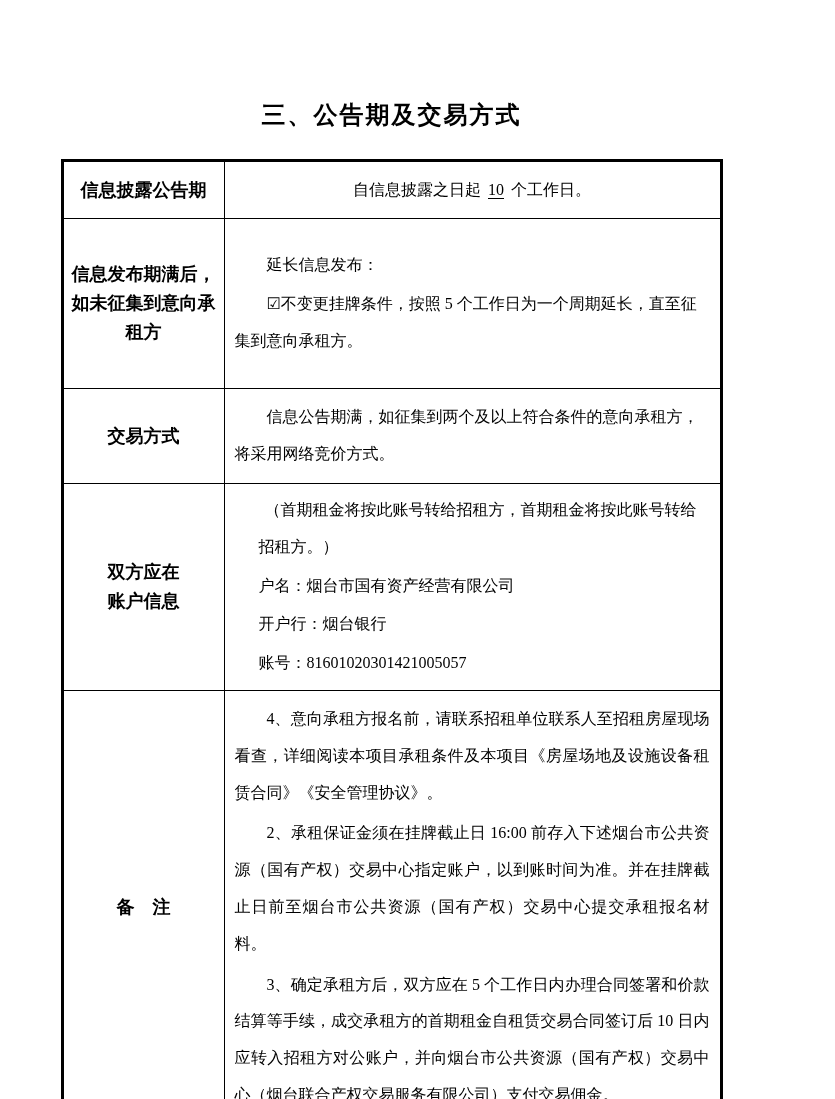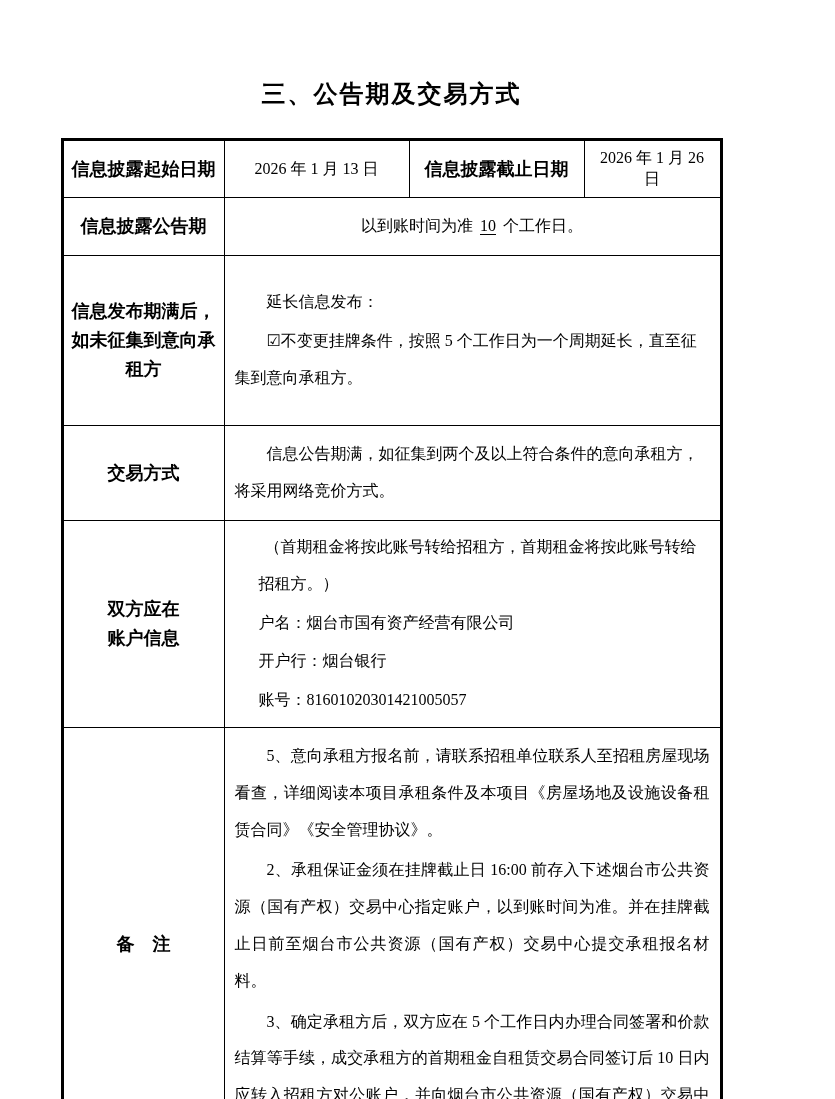--- a/index.html
+++ b/index.html
@@ -7,21 +7,21 @@
   body {
     width: 835px;
     height: 1099px;
     font-family: "Liberation Serif", "DejaVu Serif", serif;
     color: #000000;
     overflow: hidden;
   }
   .page {
     width: 783px;
     height: 1099px;
-    padding-top: 78px;
+    padding-top: 99px;
   }
   .doc-title {
     text-align: center;
     font-size: 24px;
     font-weight: bold;
     letter-spacing: 2px;
     margin-bottom: 28px;
   }
   table.doc-table {
     width: 659px;
@@ -73,31 +73,25 @@
 
   <table class="doc-table">
     <colgroup>
       <col style="width:162px">
       <col style="width:185px">
       <col style="width:175px">
       <col style="width:137px">
     </colgroup>
 
     <tbody>
-        <tr style="height:58px;">
-      <td class="label-cell">信息披露起始日期</td>
-      <td class="value-cell">2026 年 1 月 13 日</td>
-      <td class="label-cell">信息披露截止日期</td>
-      <td class="value-cell">2026 年 1 月 26 日</td>
-    </tr>
 
     <tr style="height:58px;">
       <td class="label-cell">信息披露公告期</td>
       <td class="value-cell" colspan="3">
-        <span>以到账时间为准</span>
+        <span>自信息披露之日起</span>
         <span class="u-num">10</span>
         <span>个工作日。</span>
       </td>
     </tr>
 
     <tr style="height:170px;">
       <td class="label-cell">信息发布期满后，如未征集到意向承租方</td>
       <td class="content-cell" colspan="3">
         <div class="para">延长信息发布：</div>
         <div class="para">
@@ -122,21 +116,21 @@
         <div class="acct-note">（首期租金将按此账号转给招租方，首期租金将按此账号转给招租方。）</div>
         <div class="acct-line">户名：烟台市国有资产经营有限公司</div>
         <div class="acct-line">开户行：烟台银行</div>
         <div class="acct-line">账号：81601020301421005057</div>
       </td>
     </tr>
 
     <tr style="height:320px;">
       <td class="label-cell">备　注</td>
       <td class="content-cell" colspan="3">
-        <div class="para-justify">5、意向承租方报名前，请联系招租单位联系人至招租房屋现场看查，详细阅读本项目承租条件及本项目《房屋场地及设施设备租赁合同》《安全管理协议》。</div>
+        <div class="para-justify">4、意向承租方报名前，请联系招租单位联系人至招租房屋现场看查，详细阅读本项目承租条件及本项目《房屋场地及设施设备租赁合同》《安全管理协议》。</div>
         <div class="para-justify">2、承租保证金须在挂牌截止日 16:00 前存入下述烟台市公共资源（国有产权）交易中心指定账户，以到账时间为准。并在挂牌截止日前至烟台市公共资源（国有产权）交易中心提交承租报名材料。</div>
         <div class="para-justify">3、确定承租方后，双方应在 5 个工作日内办理合同签署和价款结算等手续，成交承租方的首期租金自租赁交易合同签订后 10 日内应转入招租方对公账户，并向烟台市公共资源（国有产权）交易中心（烟台联合产权交易服务有限公司）支付交易佣金。</div>
       </td>
     </tr>
 
   </tbody>
     </table>
 </div>
 
 </body></html>

